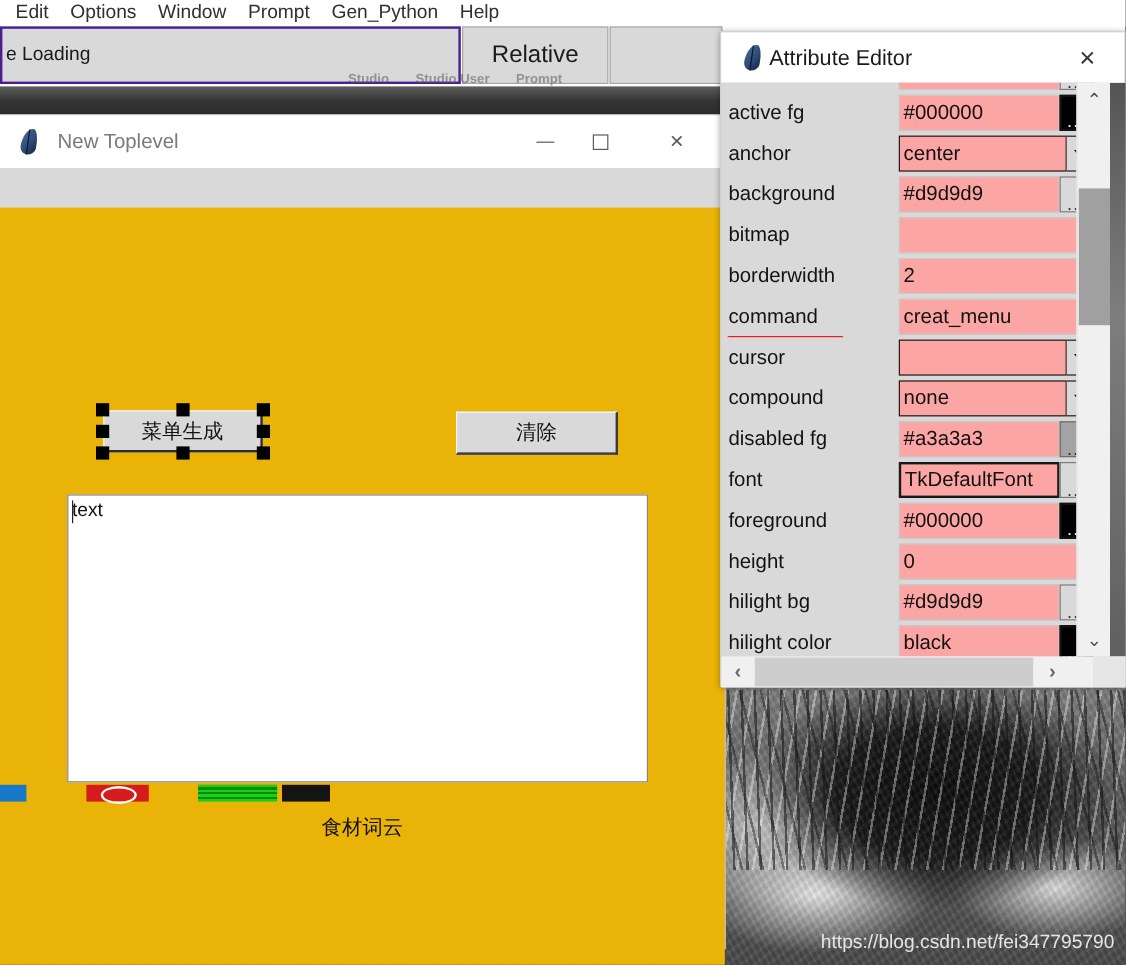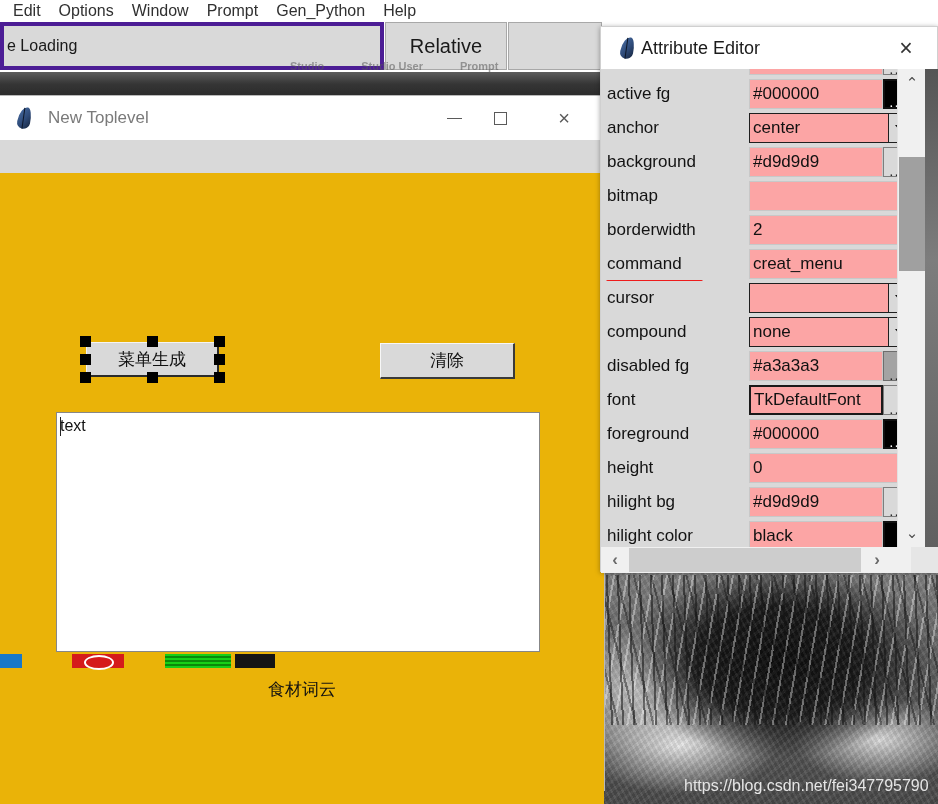--- a/index.html
+++ b/index.html
@@ -91,37 +91,37 @@
     display: flex; align-items: center; padding-left: 4px;
     font-size: 16px; color: #303030;
   }
   .menubar .mi { padding: 0 9px; line-height: 22px; cursor: default; white-space: nowrap; }
 
   .toolbar-row {
     position: absolute; left: 0; top: 22px; width: 938px; height: 48px;
     display: flex; align-items: stretch; background: transparent;
   }
   .tb-field {
-    background: #d9d9d9; border: 4px solid #4c1d95;
+    background: #d9d9d9; border: 2px solid #4c1d95;
     display: flex; align-items: center; padding-left: 3px;
     font-size: 16px; color: #1a1a1a;
   }
   .tb-field-wide { width: 384px; }
   .tb-btn {
     width: 122px; background: #d9d9d9; border: 1px solid #a8a8a8;
     display: flex; align-items: center; justify-content: center;
     font-size: 20px; color: #1a1a1a; margin-left: 1px; text-align: center;
   }
   .tb-blank {
     width: 94px; background: #d9d9d9; border: 1px solid #a8a8a8; margin-left: 1px;
   }
   .tb-hidden-labels {
     position: absolute; left: 290px; top: 60px; width: 300px; height: 12px;
     color: #585858; font-size: 11px; font-weight: bold; opacity: .55;
-    display: flex; gap: 37px; overflow: hidden;
+    display: flex; gap: 22px; overflow: hidden;
   }
 
   
   .toplevel {
     position: absolute; left: 0; top: 96px; width: 604px; height: 694px;
     background: #d9d9d9;
     box-shadow: 0 0 0 1px #b9b9b9;
   }
   .tl-titlebar {
     height: 44px; background: #ffffff;

